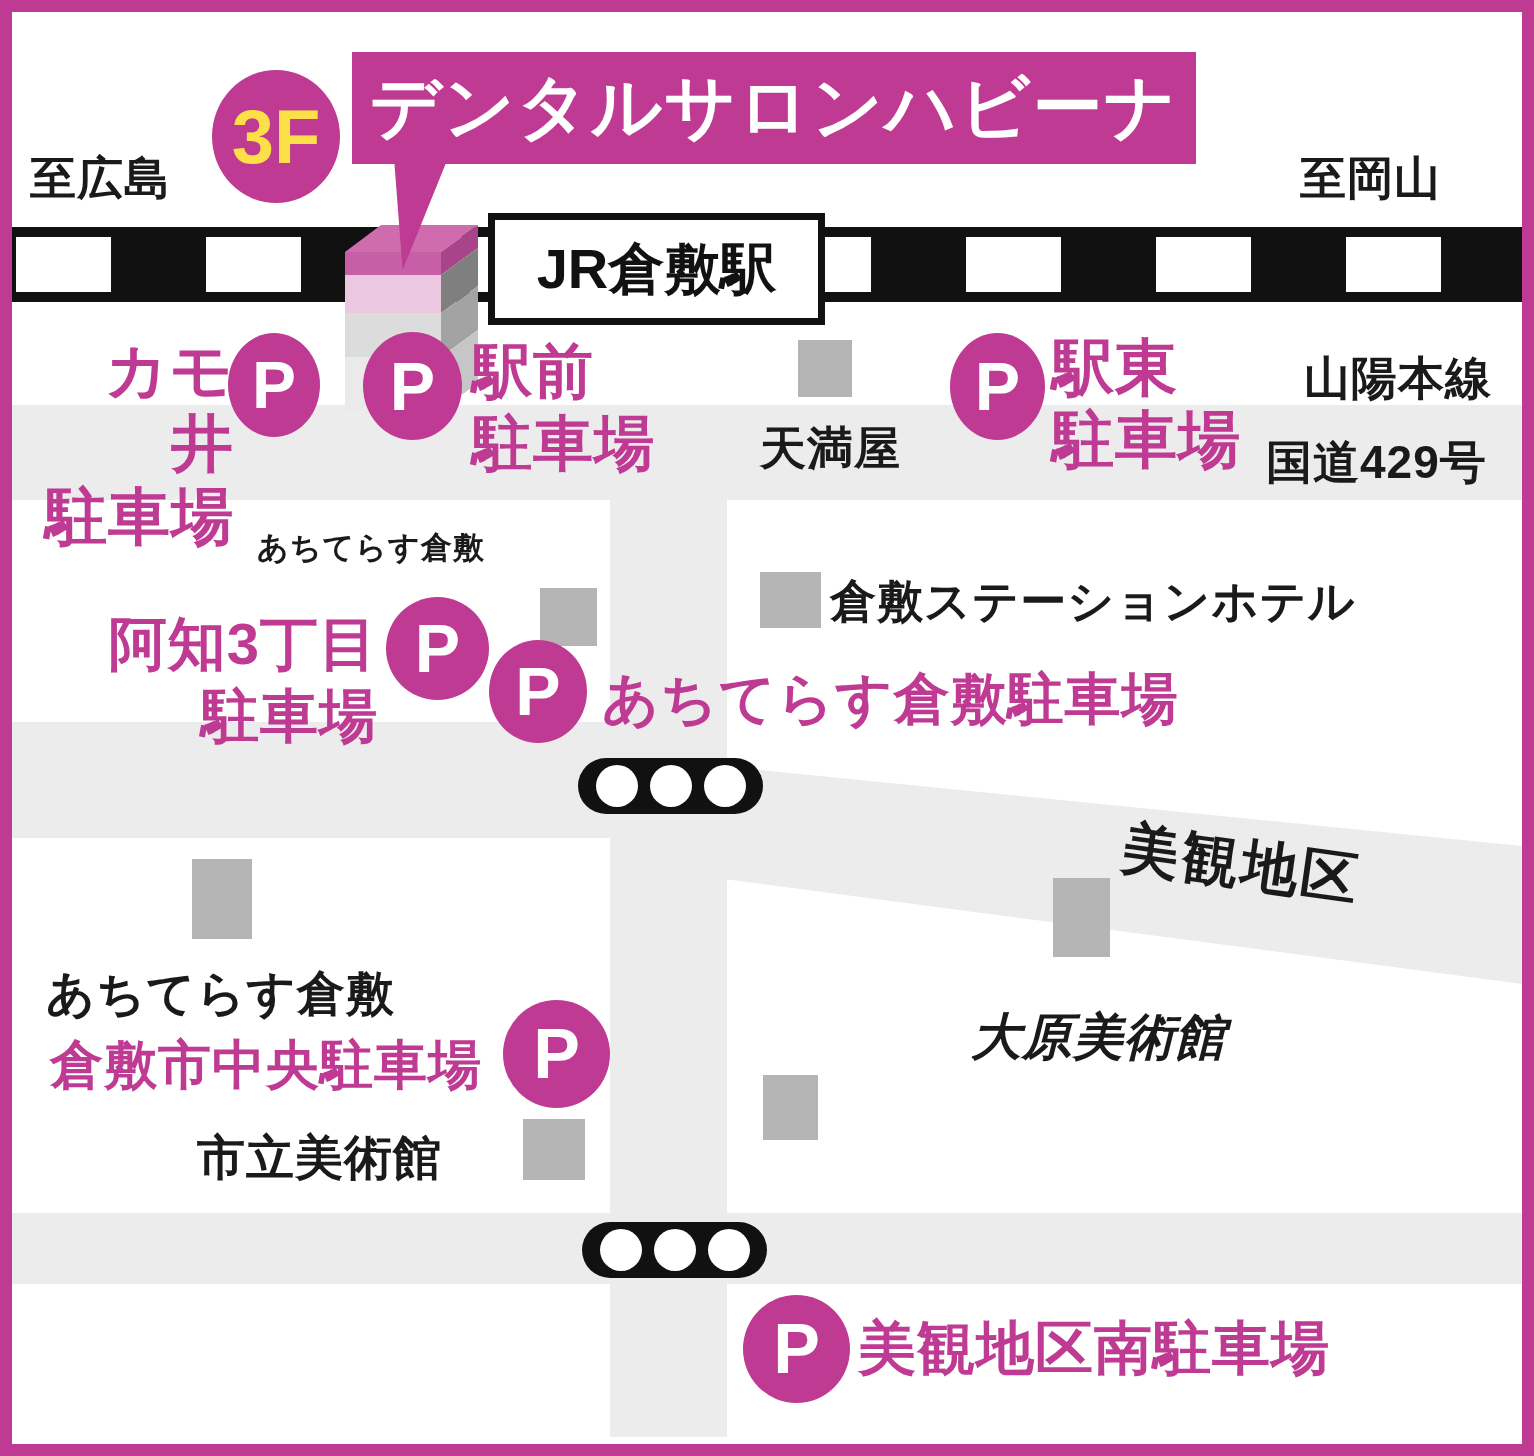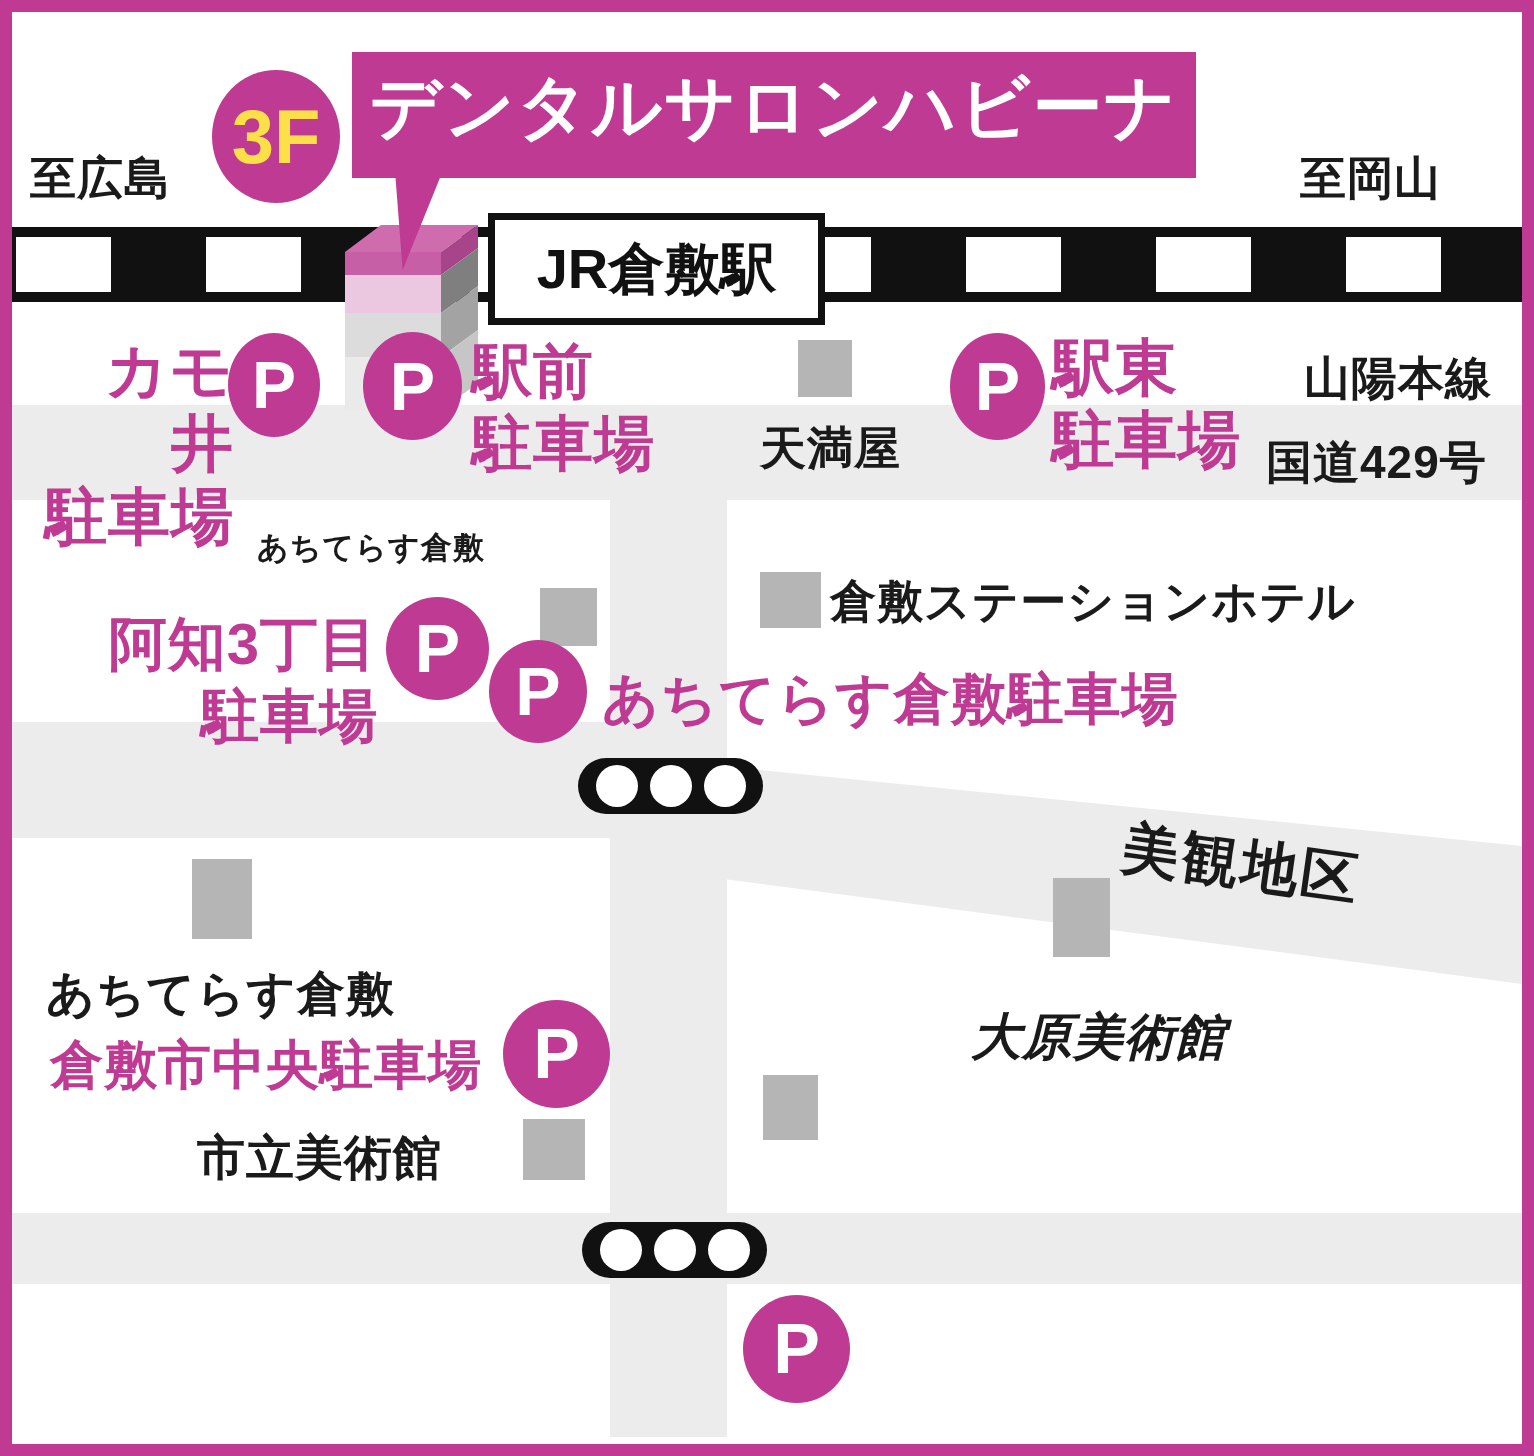--- a/index.html
+++ b/index.html
@@ -27,21 +27,21 @@
     background:repeating-linear-gradient(90deg,#ffffff 0 95px,rgba(0,0,0,0) 95px 190px);
   }
   
   .badge-3f{
     position:absolute;left:212px;top:70px;width:128px;height:133px;
     background:#bf3a92;border-radius:50%;
     color:#fde047;font-weight:bold;font-size:76px;line-height:133px;text-align:center;
     z-index:20;
   }
   .banner{
-    position:absolute;left:352px;top:52px;width:844px;height:126px;
+    position:absolute;left:352px;top:52px;width:844px;height:112px;
     background:#bf3a92;color:#fff;z-index:20;
     font-weight:bold;font-size:70px;line-height:110px;text-align:center;letter-spacing:2px;
   }
   .banner-tail{
     position:absolute;left:394px;top:158px;width:54px;height:112px;
     background:#bf3a92;z-index:21;
     clip-path:polygon(0 0,100% 0,16% 100%);
   }
   .jr-box{
     position:absolute;left:488px;top:213px;width:337px;height:112px;
@@ -134,20 +134,21 @@
   <div class="mag" style="left:44px;top:334px;width:190px;font-size:62px;line-height:73px;text-align:right;">カモ井
 駐車場</div>
   <div class="mag" style="left:472px;top:336px;font-size:60px;line-height:72px;">駅前
 駐車場</div>
   <div class="mag" style="left:1052px;top:332px;font-size:62px;line-height:72px;">駅東
 駐車場</div>
   <div class="mag" style="left:90px;top:608px;width:288px;font-size:58px;line-height:72px;text-align:right;">阿知3丁目
 駐車場</div>
   <div class="mag" style="left:602px;top:662px;font-size:56px;">あちてらす倉敷駐車場</div>
   <div class="mag" style="left:50px;top:1030px;font-size:53px;">倉敷市中央駐車場</div>
+  <div class="mag" style="left:858px;top:1310px;font-size:58px;">美観地区南駐車場</div>
 
   <div class="pmark" style="left:228px;top:333px;width:92px;height:104px;font-size:66px;line-height:104px;">P</div>
   <div class="pmark" style="left:363px;top:332px;width:99px;height:108px;font-size:68px;line-height:108px;">P</div>
   <div class="pmark" style="left:950px;top:333px;width:95px;height:107px;font-size:68px;line-height:107px;">P</div>
   <div class="pmark" style="left:386px;top:597px;width:103px;height:103px;font-size:68px;line-height:103px;">P</div>
   <div class="pmark" style="left:489px;top:640px;width:98px;height:103px;font-size:68px;line-height:103px;">P</div>
   <div class="pmark" style="left:503px;top:1000px;width:107px;height:108px;font-size:70px;line-height:108px;">P</div>
   <div class="pmark" style="left:743px;top:1295px;width:107px;height:108px;font-size:70px;line-height:108px;">P</div>
 
   <div class="tlight" style="left:578px;top:758px;">

